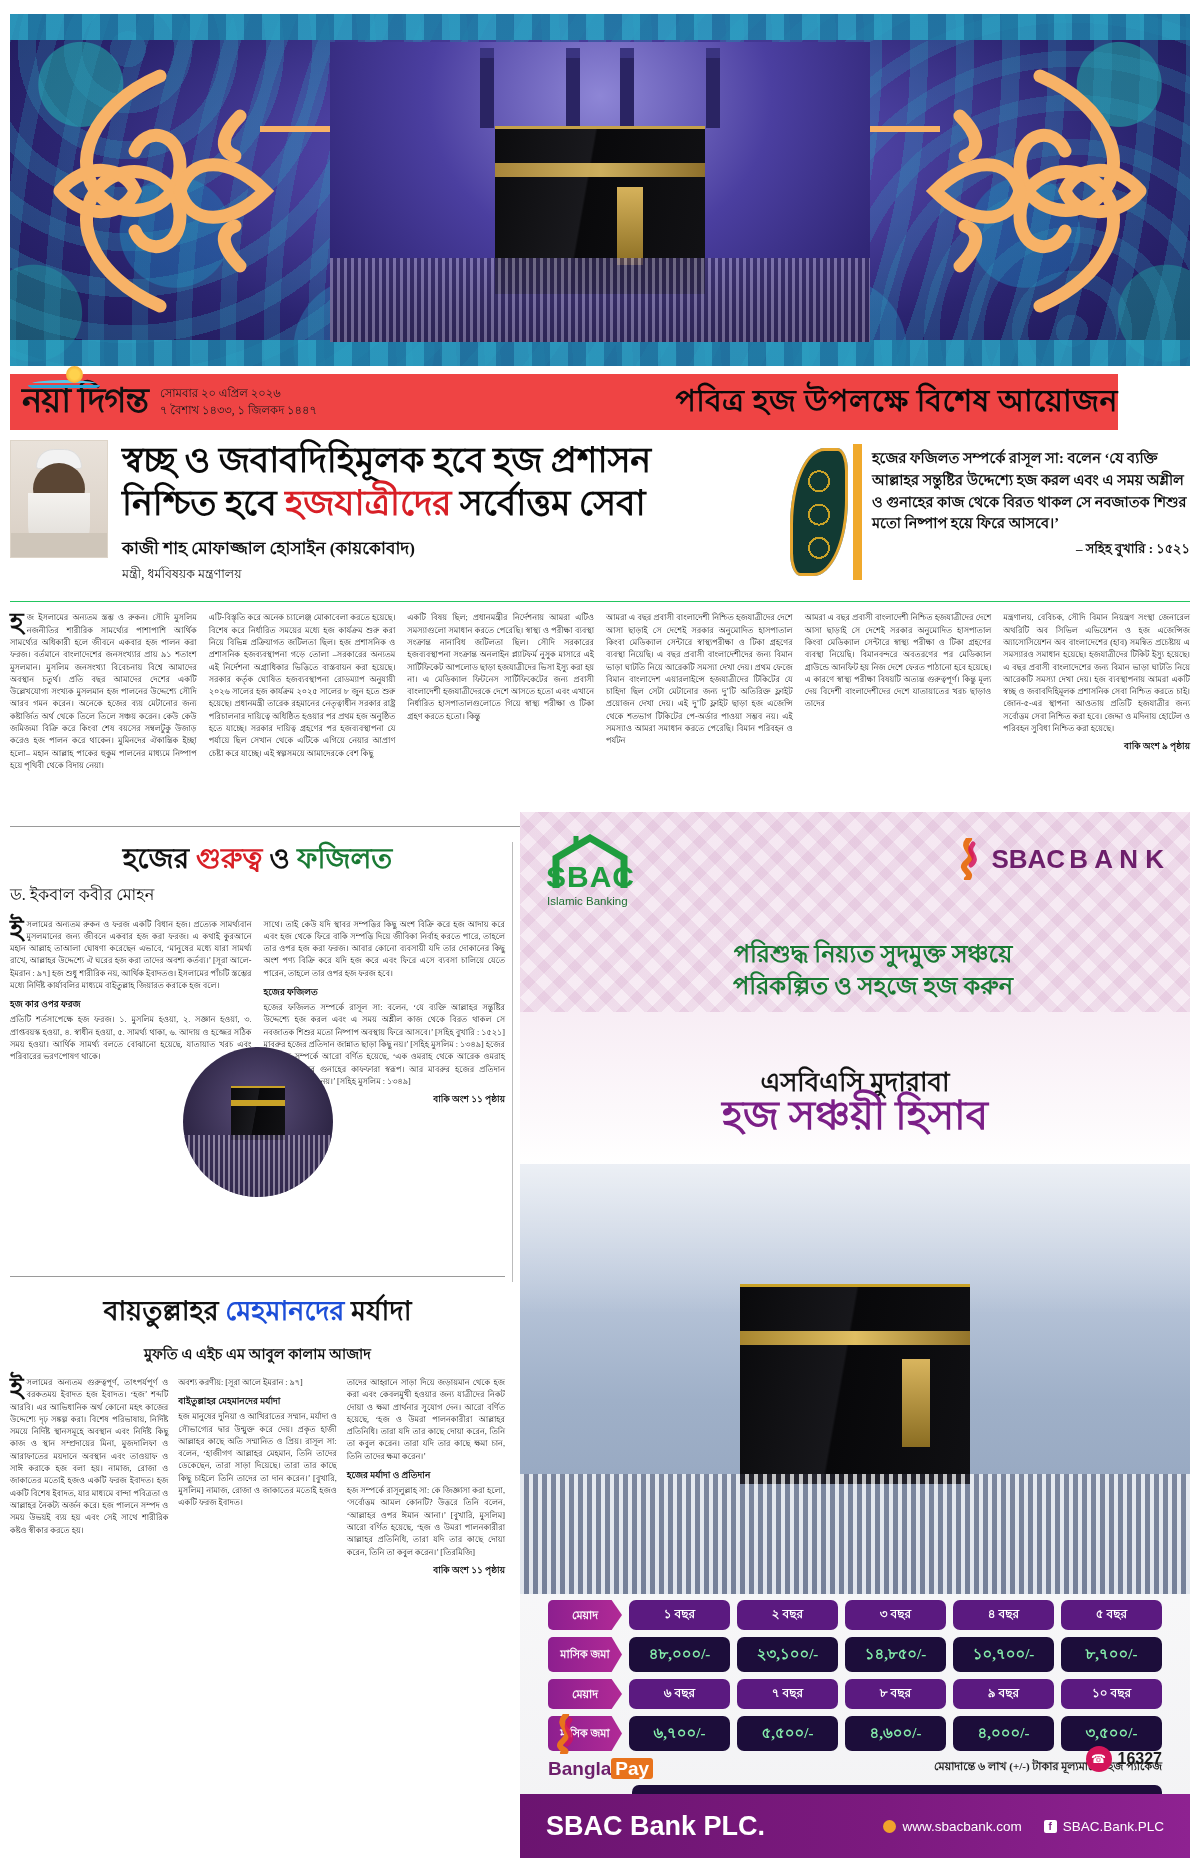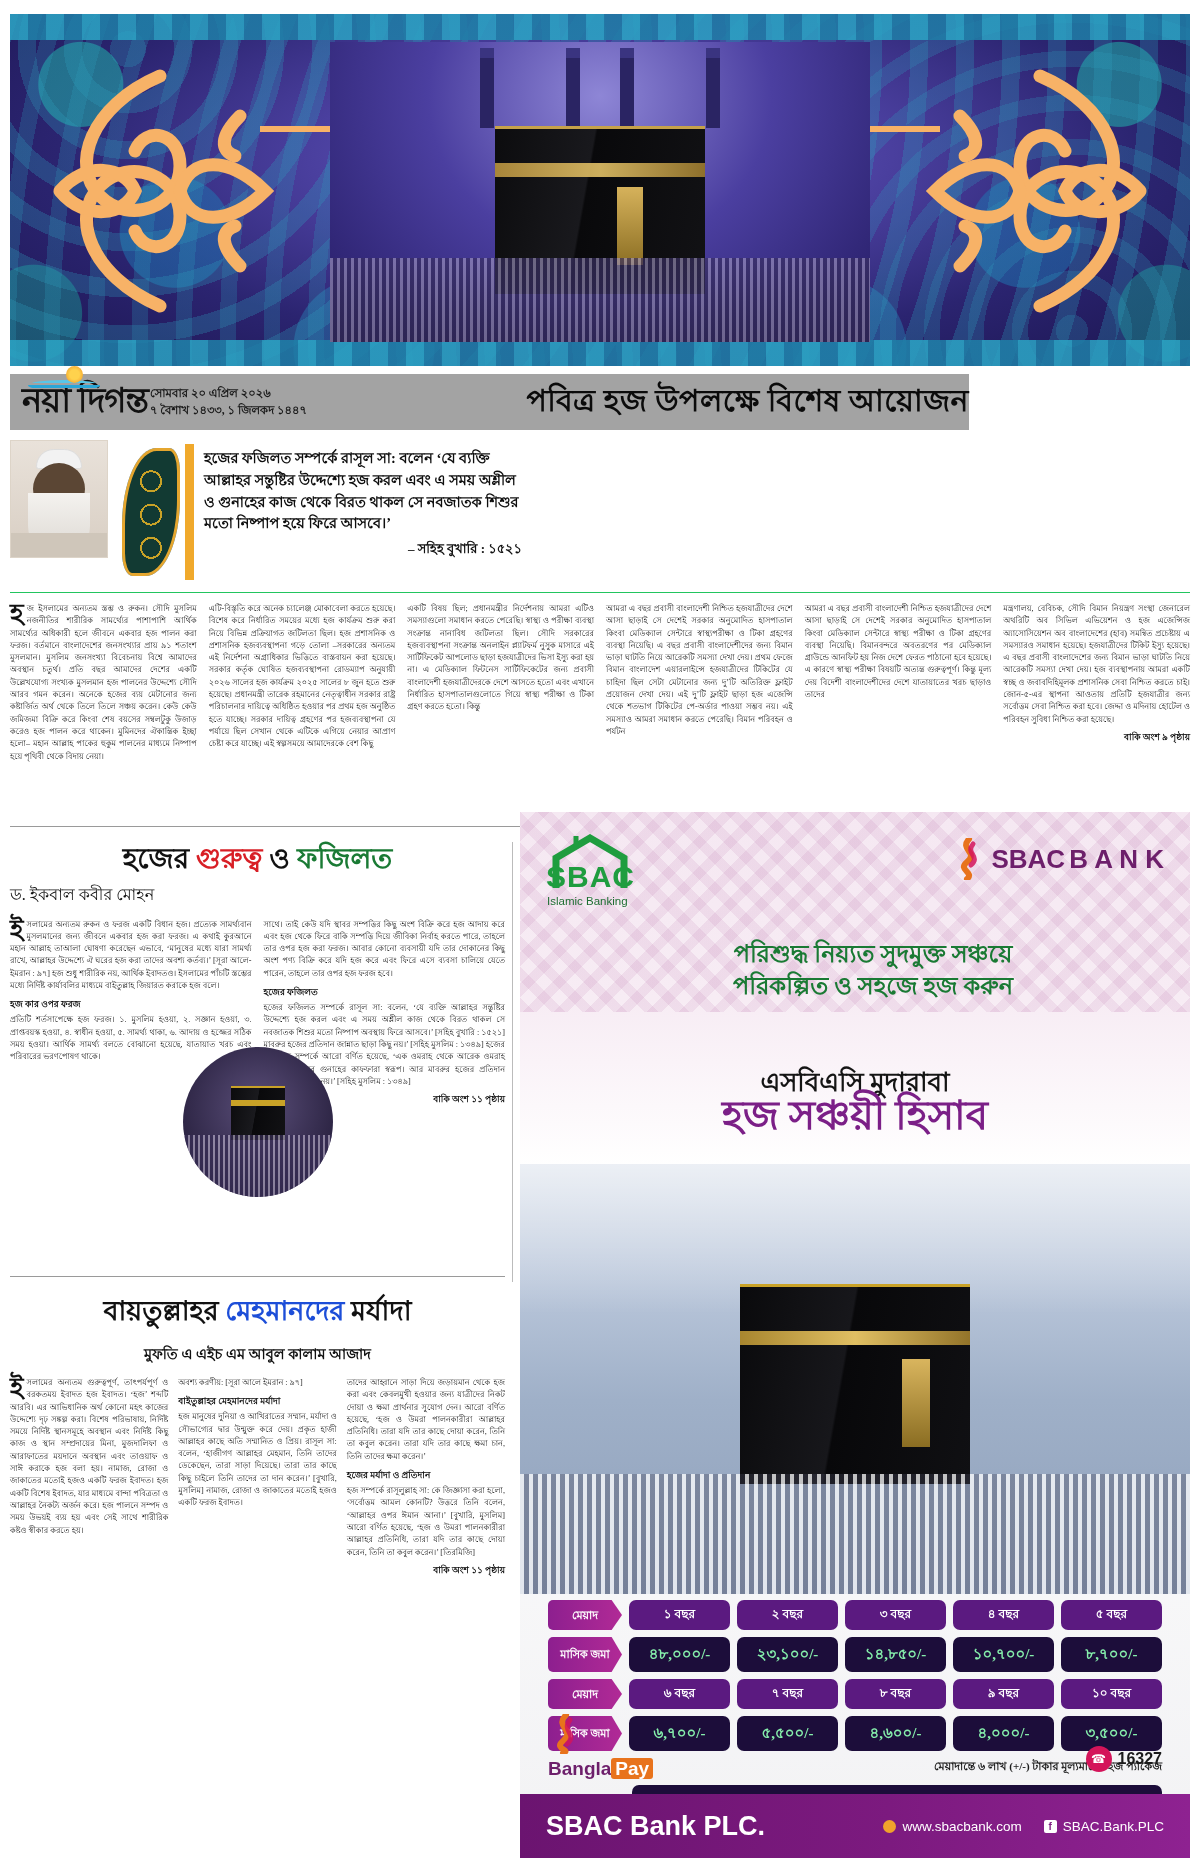--- a/index.html
+++ b/index.html
@@ -96,43 +96,43 @@
     border-top: 10px solid #3a3480; top: 6px; height: 80px;
   }
   .kaaba-minaret.a { left: 150px; }
   .kaaba-minaret.b { left: 236px; }
   .kaaba-minaret.c { right: 150px; }
   .kaaba-minaret.d { right: 236px; }
 
   
   .masthead {
     position: absolute; left: 10px; top: 374px;
-    width: 959px; height: 56px;
-    background: #a3a3a3;
+    width: 1108px; height: 56px;
+    background: #ef4444;
     display: flex; align-items: center;
   }
   .logo-wrap { display: flex; align-items: center; padding-left: 12px; }
   .logo-mark {
     font-family: "Liberation Serif", serif;
     font-size: 34px; font-weight: bold; color: #111;
     letter-spacing: -1px; position: relative; white-space: nowrap;
   }
   .logo-sun {
     position: absolute; left: 44px; top: -8px;
     width: 17px; height: 17px; border-radius: 50%;
     background: radial-gradient(circle, #ffd24d 40%, #f09020 100%);
   }
   .logo-wave {
     position: absolute; left: 6px; top: 6px; width: 72px; height: 11px;
     background: linear-gradient(180deg, #59c6e8 0 3px, transparent 3px 5px, #2aa6d8 5px 8px, transparent 8px);
     border-radius: 50%;
   }
   .date-block {
-    margin-left: 2px; font-size: 11.5px; line-height: 1.45;
-    color: #1a1a1a; font-weight: bold;
+    margin-left: 12px; font-size: 11.5px; line-height: 1.45;
+    color: #1a1a1a; font-weight: normal;
   }
   .masthead-title {
     margin-left: auto; 
     font-size: 30px; font-weight: bold; color: #0b0b0b;
     letter-spacing: .5px;
   }
 
   
   .lead {
     position: absolute; left: 10px; top: 440px; width: 1180px;
@@ -459,20 +459,30 @@
 
 <div class="lead">
   <div class="lead-top">
     <div class="portrait">
       <div class="p-cap"></div>
       <div class="p-face"></div>
       <div class="p-beard"></div>
       <div class="p-body"></div>
     </div>
 
+    <div class="headline-col">
+      <div class="headline">
+        <div>স্বচ্ছ ও জবাবদিহিমূলক হবে হজ প্রশাসন</div>
+        <div>
+          <span>নিশ্চিত হবে </span><span class="hl-red">হজযাত্রীদের</span><span> সর্বোত্তম সেবা</span>
+        </div>
+      </div>
+      <div class="byline">কাজী শাহ মোফাজ্জাল হোসাইন (কায়কোবাদ)</div>
+      <div class="byline-sub">মন্ত্রী, ধর্মবিষয়ক মন্ত্রণালয়</div>
+    </div>
 
     <div class="hadith-box">
       <div class="hadith-orn">
         <div class="hadith-drop"></div>
         <div class="hadith-bar"></div>
       </div>
       <div>
         <div class="hadith-text">হজের ফজিলত সম্পর্কে রাসূল সা: বলেন ‘যে ব্যক্তি আল্লাহর সন্তুষ্টির উদ্দেশ্যে হজ করল এবং এ সময় অশ্লীল ও গুনাহের কাজ থেকে বিরত থাকল সে নবজাতক শিশুর মতো নিষ্পাপ হয়ে ফিরে আসবে।’</div>
         <div class="hadith-src">– সহিহ বুখারি : ১৫২১</div>
       </div>

